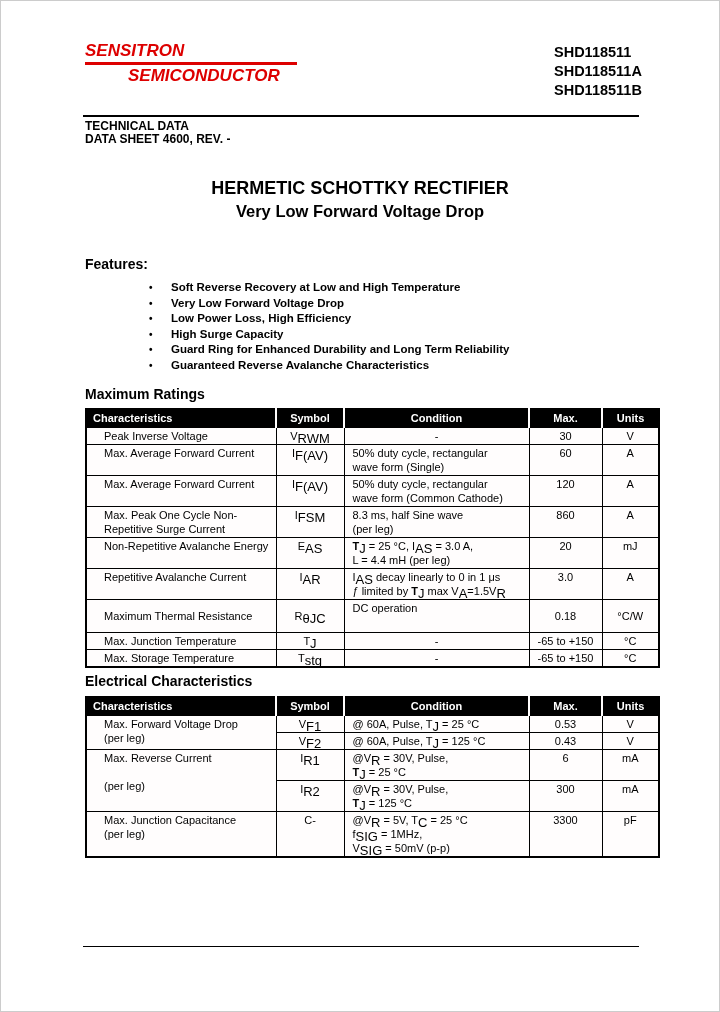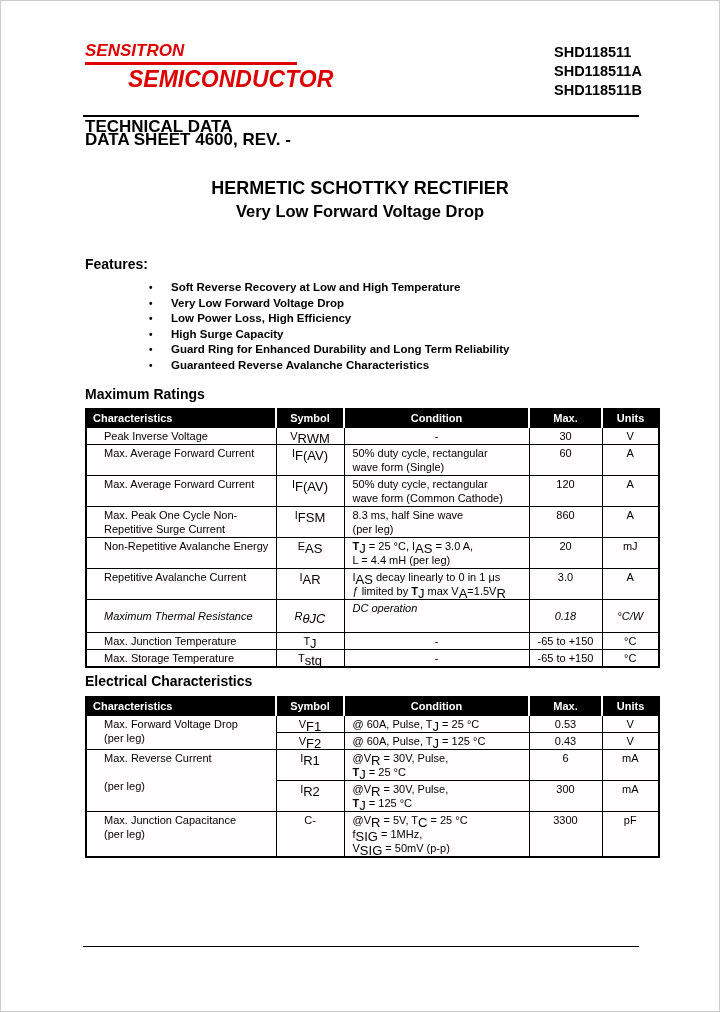--- a/index.html
+++ b/index.html
@@ -13,32 +13,32 @@
   sub { font-size:13px; line-height:0; }
   b { font-weight:bold; }
 
   
   #logo { position:absolute; left:84px; top:40px; }
   .logo-line1 {
     display:inline-block; color:#dd0000; font-style:italic; font-weight:bold;
     font-size:17px; width:212px; border-bottom:3px solid #dd0000; padding-bottom:1px;
   }
   .logo-line2 {
-    color:#dd0000; font-style:italic; font-weight:bold; font-size:23px;
+    color:#dd0000; font-style:italic; font-weight:bold; font-size:17px;
     margin-left:43px; margin-top:1px;
   }
 
   
   #partnums { position:absolute; left:553px; top:42px; font-weight:bold; font-size:14.5px; line-height:19px; }
 
   .rule { position:absolute; background:#000; }
   #top-rule { left:82px; top:114px; width:556px; height:2px; }
   #footer-rule { left:82px; top:945px; width:556px; height:1px; }
 
-  #docinfo { position:absolute; left:84px; top:119px; font-weight:bold; font-size:17px; line-height:13px; }
+  #docinfo { position:absolute; left:84px; top:119px; font-weight:bold; font-size:12px; line-height:13px; }
 
   #title { position:absolute; left:0; right:0; top:176px; text-align:center; font-weight:bold; }
   .title-line1 { font-size:18px; line-height:23px; }
   .title-line2 { font-size:16.5px; line-height:22px; }
 
   #features { position:absolute; left:84px; top:255px; width:570px; }
   .features-heading { font-weight:bold; font-size:14px; }
   #features ul { list-style:none; margin-top:8px; }
   #features li {
     position:relative; padding-left:86px; font-size:11.5px; font-weight:bold; line-height:15.5px;
@@ -61,21 +61,21 @@
   th + th { border-left:2px solid #fffdfd; }
   td {
     border:1px solid #000; font-size:11px; line-height:14px;
     vertical-align:top; padding:1px 4px; white-space:pre-line;
   }
   td.char { text-align:left; padding-left:17px; }
   td.sym, td.max, td.units { text-align:center; }
   td.cond { text-align:left; padding-left:8px; }
   td.ctr { text-align:center; padding-left:4px; }
   td.vm { vertical-align:middle; }
-  tr.rh16 { height:16px; } tr.rh30 { height:30px; } tr.rh32 { height:33px;font-style:italic; } tr.rh46 { height:46px; }
+  tr.rh16 { height:16px; } tr.rh30 { height:30px; } tr.rh32 { height:33px; } tr.rh46 { height:46px; }
 
   #footer { position:absolute; left:0; right:0; top:949px; text-align:center; font-size:9px; line-height:12px; }
 </style>
 </head>
 <body>
 
 <div id="page">
 
   <div id="logo">
     <div class="logo-line1">SENSITRON</div>

